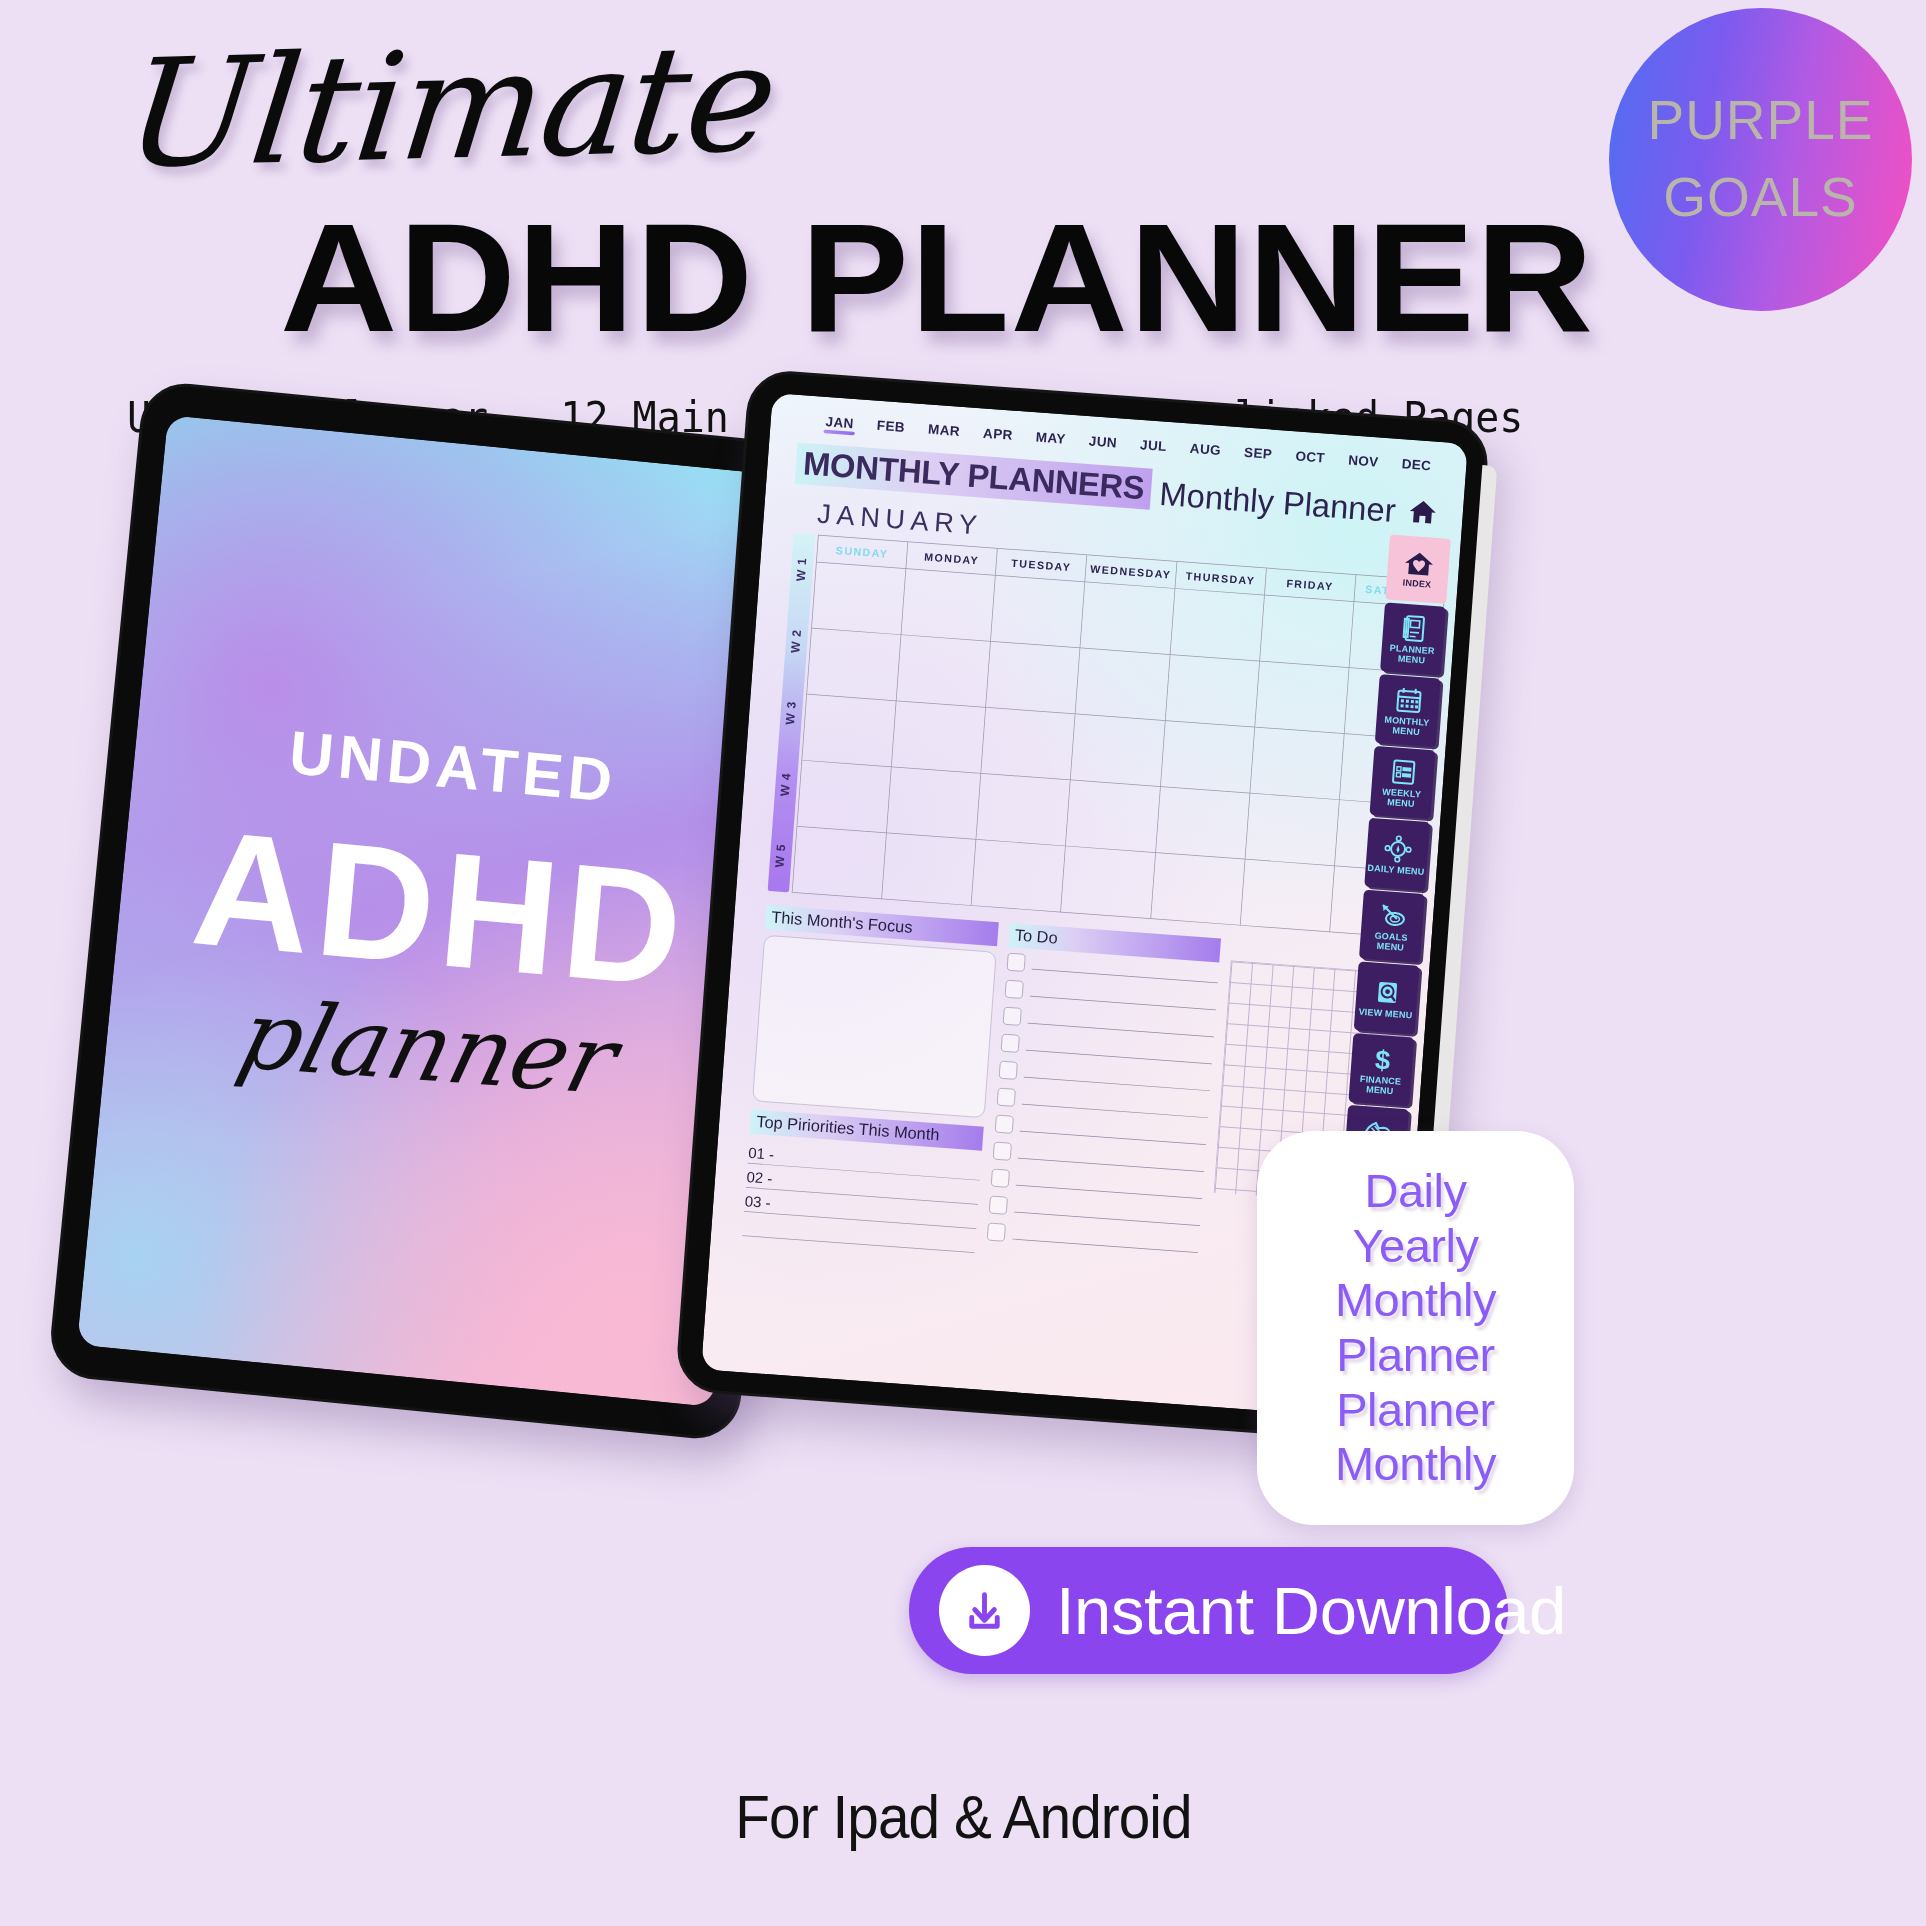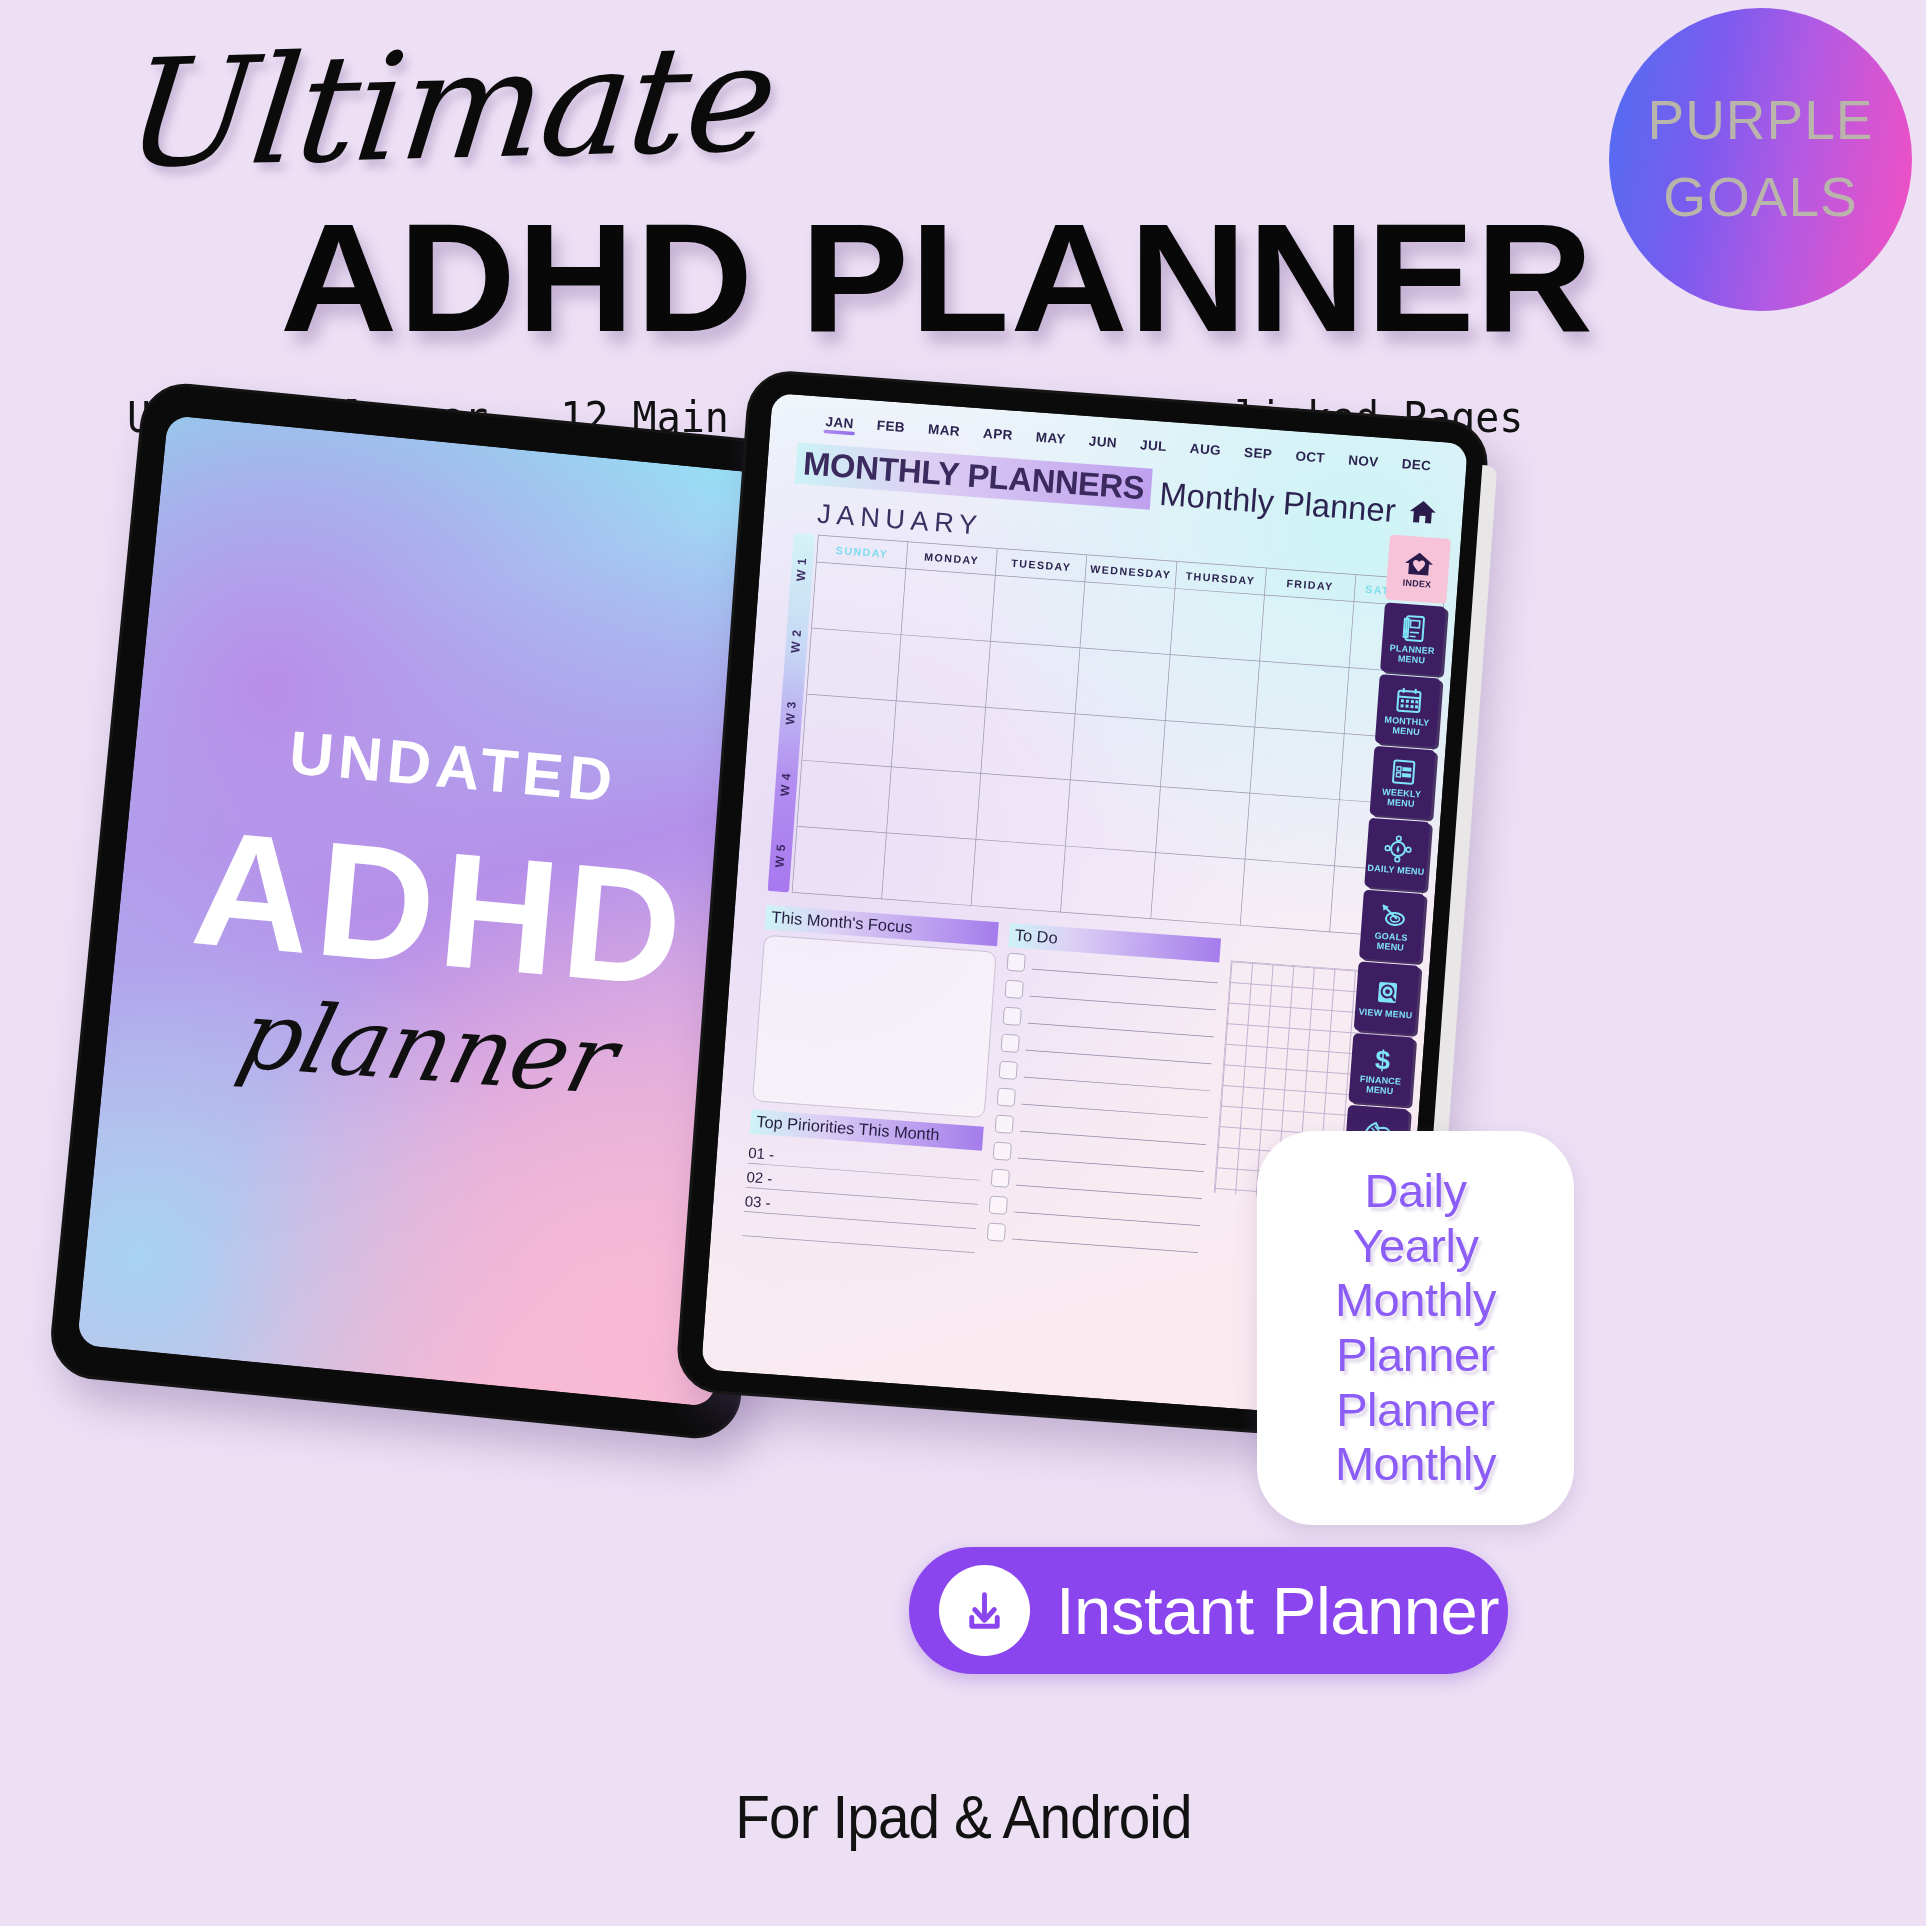--- a/index.html
+++ b/index.html
@@ -859,19 +859,19 @@
   </div>
 
   <div class="dl-btn">
     <div class="dl-circle">
       <svg width="51" height="51" viewBox="0 0 52 52">
         <line x1="26" y1="10" x2="26" y2="33" stroke="#8b45ee" stroke-width="5" stroke-linecap="round"></line>
         <path d="M16 25 L26 36 L36 25" fill="none" stroke="#8b45ee" stroke-width="5" stroke-linecap="round" stroke-linejoin="round"></path>
         <path d="M13 33 L13 42 L39 42 L39 33" fill="none" stroke="#8b45ee" stroke-width="5" stroke-linecap="round" stroke-linejoin="round"></path>
       </svg>
     </div>
-    <div class="dl-label">Instant Planner</div>
+    <div class="dl-label">Instant Download</div>
   </div>
 
   <div class="footer">For Ipad &amp; Android</div>
 
 </div>
 
 
 </body></html>

